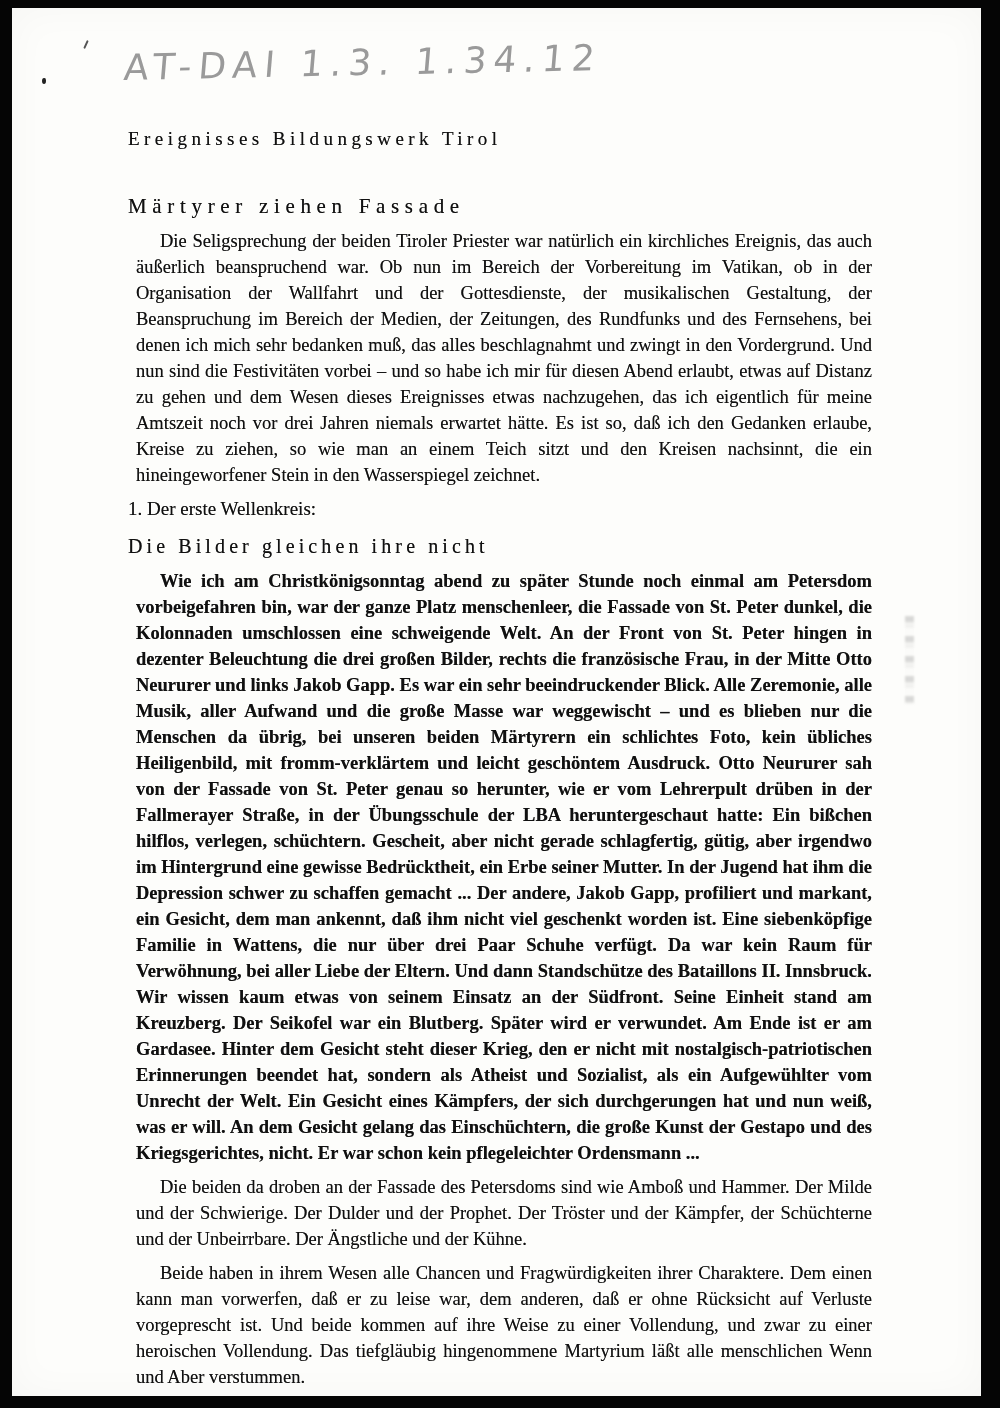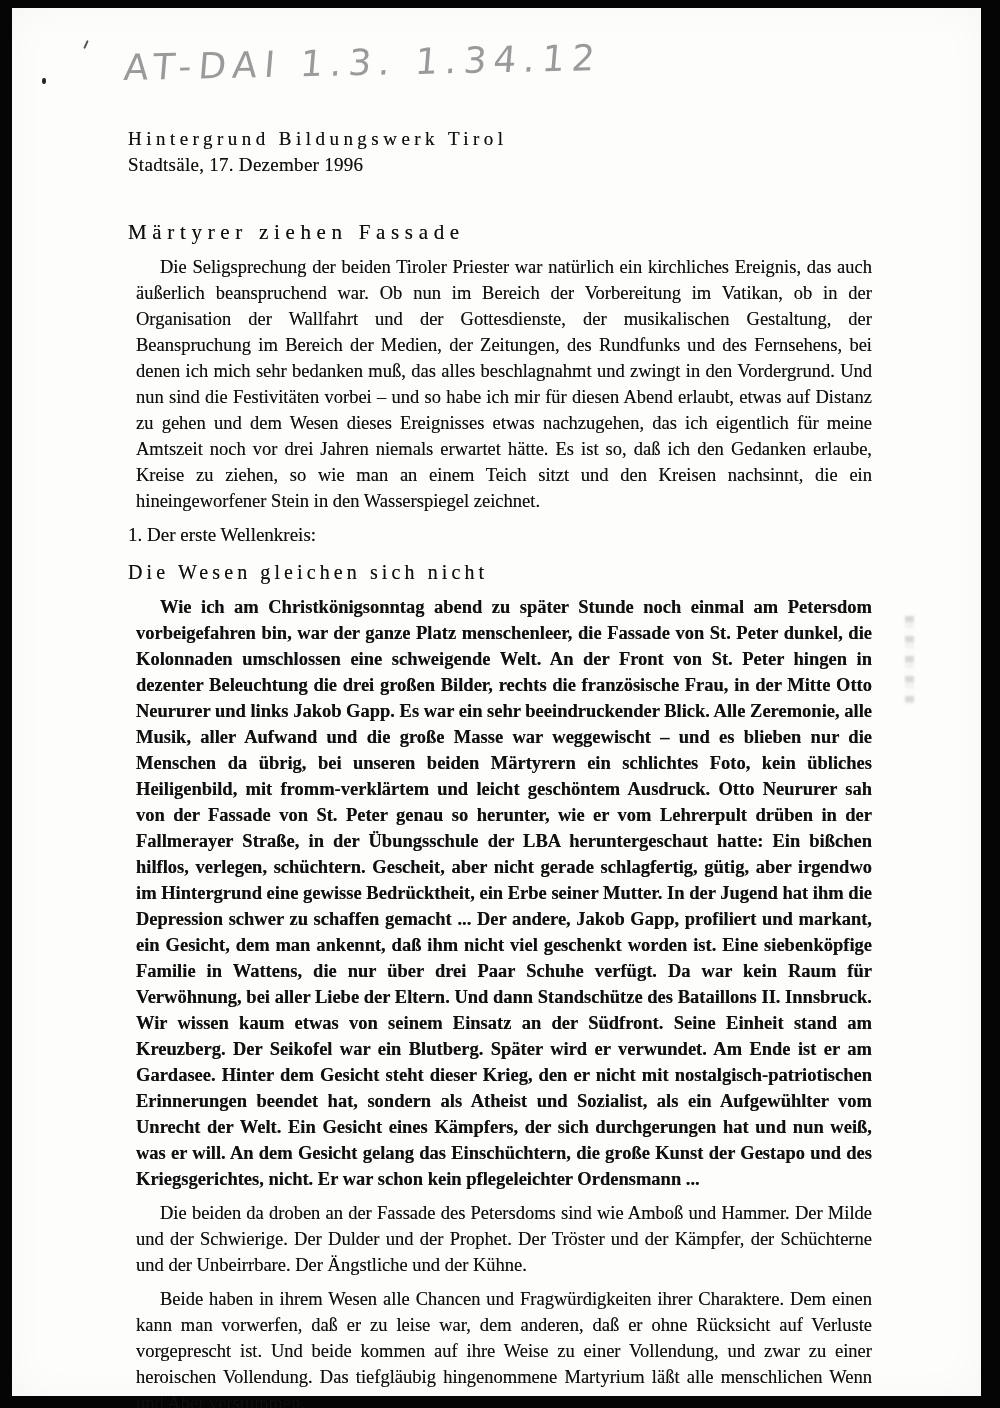--- a/index.html
+++ b/index.html
@@ -128,31 +128,30 @@
 
     <span class="ink-tick"></span>
     <span class="ink-dot"></span>
 
     <div class="annotation">AT-DAI 1.3. 1.34.12</div>
 
     <div class="scan-smudge"></div>
 
     <div class="content">
 
-      <div class="org-line">Hintergrund Bildungswerk Tirol</div>
+      <div class="org-line">Ereignisses Bildungswerk Tirol</div>
 
-      <div class="date-line">Stadtsäle, 17. Dezember 1996</div>
 
       <div class="doc-title">Märtyrer ziehen Fassade</div>
 
       <p class="body-par par-intro">Die Seligsprechung der beiden Tiroler Priester war natürlich ein kirchliches Ereignis, das auch äußerlich beanspruchend war. Ob nun im Bereich der Vorbereitung im Vatikan, ob in der Organisation der Wallfahrt und der Gottesdienste, der musikalischen Gestaltung, der Beanspruchung im Bereich der Medien, der Zeitungen, des Rundfunks und des Fernsehens, bei denen ich mich sehr bedanken muß, das alles beschlagnahmt und zwingt in den Vordergrund. Und nun sind die Festivitäten vorbei – und so habe ich mir für diesen Abend erlaubt, etwas auf Distanz zu gehen und dem Wesen dieses Ereignisses etwas nachzugehen, das ich eigentlich für meine Amtszeit noch vor drei Jahren niemals erwartet hätte. Es ist so, daß ich den Gedanken erlaube, Kreise zu ziehen, so wie man an einem Teich sitzt und den Kreisen nachsinnt, die ein hineingeworfener Stein in den Wasserspiegel zeichnet.</p>
 
       <div class="section-label">1. Der erste Wellenkreis:</div>
 
-      <div class="section-heading">Die Wesen gleichen sich nicht</div>
+      <div class="section-heading">Die Bilder gleichen ihre nicht</div>
 
       <p class="body-par par-body">Wie ich am Christkönigsonntag abend zu später Stunde noch einmal am Petersdom vorbeigefahren bin, war der ganze Platz menschenleer, die Fassade von St. Peter dunkel, die Kolonnaden umschlossen eine schweigende Welt. An der Front von St. Peter hingen in dezenter Beleuchtung die drei großen Bilder, rechts die französische Frau, in der Mitte Otto Neururer und links Jakob Gapp. Es war ein sehr beeindruckender Blick. Alle Zeremonie, alle Musik, aller Aufwand und die große Masse war weggewischt – und es blieben nur die Menschen da übrig, bei unseren beiden Märtyrern ein schlichtes Foto, kein übliches Heiligenbild, mit fromm-verklärtem und leicht geschöntem Ausdruck. Otto Neururer sah von der Fassade von St. Peter genau so herunter, wie er vom Lehrerpult drüben in der Fallmerayer Straße, in der Übungsschule der LBA heruntergeschaut hatte: Ein bißchen hilflos, verlegen, schüchtern. Gescheit, aber nicht gerade schlagfertig, gütig, aber irgendwo im Hintergrund eine gewisse Bedrücktheit, ein Erbe seiner Mutter. In der Jugend hat ihm die Depression schwer zu schaffen gemacht ... Der andere, Jakob Gapp, profiliert und markant, ein Gesicht, dem man ankennt, daß ihm nicht viel geschenkt worden ist. Eine siebenköpfige Familie in Wattens, die nur über drei Paar Schuhe verfügt. Da war kein Raum für Verwöhnung, bei aller Liebe der Eltern. Und dann Standschütze des Bataillons II. Innsbruck. Wir wissen kaum etwas von seinem Einsatz an der Südfront. Seine Einheit stand am Kreuzberg. Der Seikofel war ein Blutberg. Später wird er verwundet. Am Ende ist er am Gardasee. Hinter dem Gesicht steht dieser Krieg, den er nicht mit nostalgisch-patriotischen Erinnerungen beendet hat, sondern als Atheist und Sozialist, als ein Aufgewühlter vom Unrecht der Welt. Ein Gesicht eines Kämpfers, der sich durchgerungen hat und nun weiß, was er will. An dem Gesicht gelang das Einschüchtern, die große Kunst der Gestapo und des Kriegsgerichtes, nicht. Er war schon kein pflegeleichter Ordensmann ...</p>
 
       <p class="body-par">Die beiden da droben an der Fassade des Petersdoms sind wie Amboß und Hammer. Der Milde und der Schwierige. Der Dulder und der Prophet. Der Tröster und der Kämpfer, der Schüchterne und der Unbeirrbare. Der Ängstliche und der Kühne.</p>
 
       <p class="body-par">Beide haben in ihrem Wesen alle Chancen und Fragwürdigkeiten ihrer Charaktere. Dem einen kann man vorwerfen, daß er zu leise war, dem anderen, daß er ohne Rücksicht auf Verluste vorgeprescht ist. Und beide kommen auf ihre Weise zu einer Vollendung, und zwar zu einer heroischen Vollendung. Das tiefgläubig hingenommene Martyrium läßt alle menschlichen Wenn und Aber verstummen.</p>
 
     </div>
   </div>
 </div>

